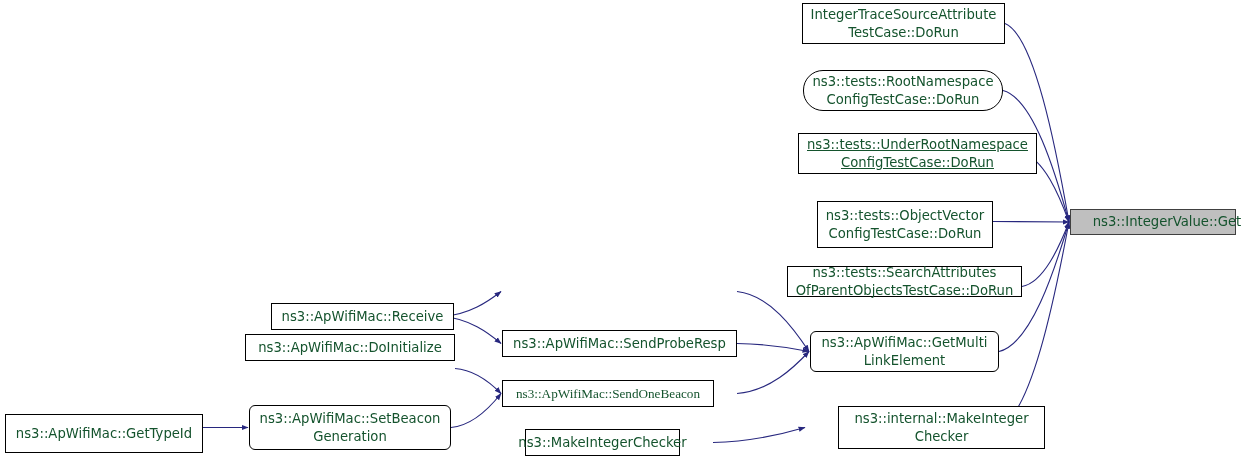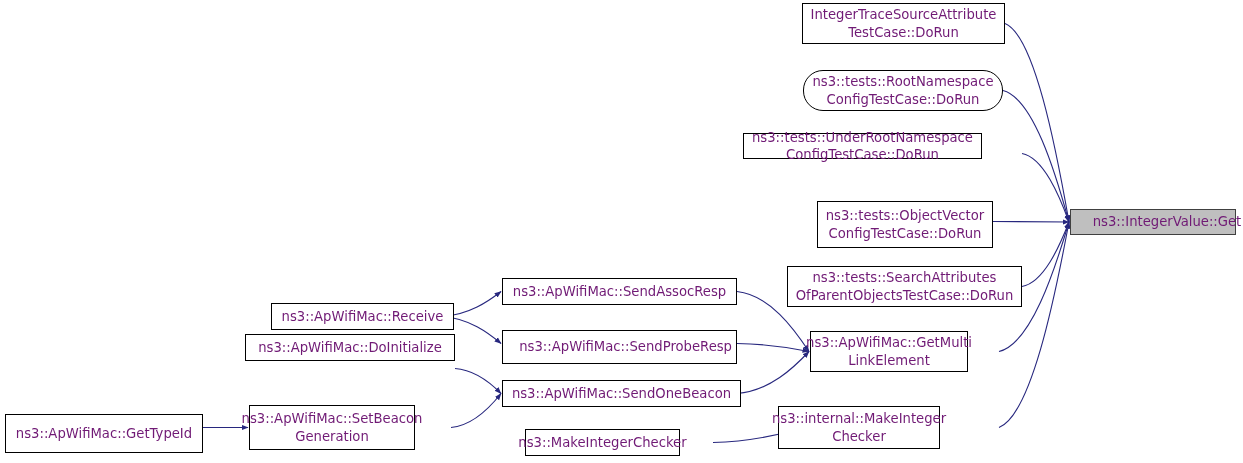--- a/index.html
+++ b/index.html
@@ -9,21 +9,21 @@
     background:#ffffff;
     overflow:hidden;
     font-family:"DejaVu Sans","Liberation Sans",sans-serif;
   }
   #edges{position:absolute;left:0;top:0;width:1243px;height:463px;}
   .node{
     position:absolute;
     box-sizing:border-box;
     border:1px solid #000000;
     background:#ffffff;
-    color:#701a75;
+    color:#14532d;
     display:flex;
     align-items:center;
     justify-content:center;
     text-align:center;
     font-size:13.2px;
     line-height:1.32;
     letter-spacing:0px;
     white-space:pre-line;
     padding:0 4px;
   }
@@ -56,34 +56,33 @@
       <path d="M 1003 90.5 C 1033.15 98.39, 1055.26 172.03, 1069 222" fill="none" stroke="#27277e" stroke-width="1.1" marker-end="url(#arrow)"></path>
       <path d="M 1022 153.5 C 1043.6 157.61, 1059.44 195.97, 1069 222" fill="none" stroke="#27277e" stroke-width="1.1" marker-end="url(#arrow)"></path>
       <path d="M 993 221.5 L 1069 222" fill="none" stroke="#27277e" stroke-width="1.1" marker-end="url(#arrow)"></path>
       <path d="M 1022 286.5 C 1043.6 282.63, 1059.44 246.51, 1069 222" fill="none" stroke="#27277e" stroke-width="1.1" marker-end="url(#arrow)"></path>
       <path d="M 999 351.5 C 1030.95 343.73, 1054.38 271.21, 1069 222" fill="none" stroke="#27277e" stroke-width="1.1" marker-end="url(#arrow)"></path>
       <path d="M 999 427.5 C 1030.95 415.17, 1054.38 300.09000000000003, 1069 222" fill="none" stroke="#27277e" stroke-width="1.1" marker-end="url(#arrow)"></path>
     </svg>
 <div class="node" style="left: 5px; top: 414px; width: 198px; height: 39px;"><span>ns3::ApWifiMac::GetTypeId</span></div>
     <div class="node" style="left: 271px; top: 303px; width: 183px; height: 27px;"><span>ns3::ApWifiMac::Receive</span></div>
     <div class="node" style="left: 245px; top: 334px; width: 210px; height: 27px;"><span>ns3::ApWifiMac::DoInitialize</span></div>
-    <div class="node" style="left: 249px; top: 405px; width: 166px; height: 45px;"><span>ns3::ApWifiMac::SetBeacon
+    <div class="node" style="left: 249px; top: 405px; width: 202px; height: 45px; border-radius: 6px;"><span>ns3::ApWifiMac::SetBeacon
 Generation</span></div>
-    <div class="node" style="left: 502px; top: 278px; width: 235px; height: 27px;"><span>ns3::ApWifiMac::SendAssocResp</span></div>
-    <div class="node" style="left: 502px; top: 330px; width: 235px; height: 34px; justify-content: flex-end;"><span>ns3::ApWifiMac::SendProbeResp</span></div>
-    <div class="node" style="left: 502px; top: 380px; width: 239px; height: 27px;"><span>ns3::ApWifiMac::SendOneBeacon</span></div>
+    <div class="node" style="left: 502px; top: 330px; width: 235px; height: 27px;"><span>ns3::ApWifiMac::SendProbeResp</span></div>
+    <div class="node" style="left: 502px; top: 380px; width: 212px; height: 27px; font-family: Liberation Serif, serif;"><span>ns3::ApWifiMac::SendOneBeacon</span></div>
     <div class="node" style="left: 525px; top: 429px; width: 155px; height: 27px;"><span>ns3::MakeIntegerChecker</span></div>
     <div class="node" style="left: 802px; top: 3px; width: 203px; height: 41px;"><span>IntegerTraceSourceAttribute
 TestCase::DoRun</span></div>
     <div class="node" style="left: 803px; top: 70px; width: 200px; height: 41px; border-radius: 20px;"><span>ns3::tests::RootNamespace
 ConfigTestCase::DoRun</span></div>
-    <div class="node" style="left: 743px; top: 133px; width: 239px; height: 26px;"><span>ns3::tests::UnderRootNamespace
+    <div class="node" style="left: 798px; top: 133px; width: 239px; height: 41px; text-decoration: underline;"><span>ns3::tests::UnderRootNamespace
 ConfigTestCase::DoRun</span></div>
     <div class="node" style="left: 817px; top: 201px; width: 176px; height: 47px;"><span>ns3::tests::ObjectVector
 ConfigTestCase::DoRun</span></div>
-    <div class="node" style="left: 787px; top: 266px; width: 235px; height: 41px;"><span>ns3::tests::SearchAttributes
+    <div class="node" style="left: 787px; top: 266px; width: 235px; height: 31px;"><span>ns3::tests::SearchAttributes
 OfParentObjectsTestCase::DoRun</span></div>
-    <div class="node" style="left: 810px; top: 331px; width: 158px; height: 41px;"><span>ns3::ApWifiMac::GetMulti
+    <div class="node" style="left: 810px; top: 331px; width: 189px; height: 41px; border-radius: 6px;"><span>ns3::ApWifiMac::GetMulti
 LinkElement</span></div>
-    <div class="node" style="left: 778px; top: 406px; width: 162px; height: 43px;"><span>ns3::internal::MakeInteger
+    <div class="node" style="left: 838px; top: 406px; width: 207px; height: 43px;"><span>ns3::internal::MakeInteger
 Checker</span></div>
     <div class="node highlight" style="left: 1070px; top: 209px; width: 166px; height: 26px;"><span>ns3::IntegerValue::Get</span></div>
   </div>
 
 </body></html>

